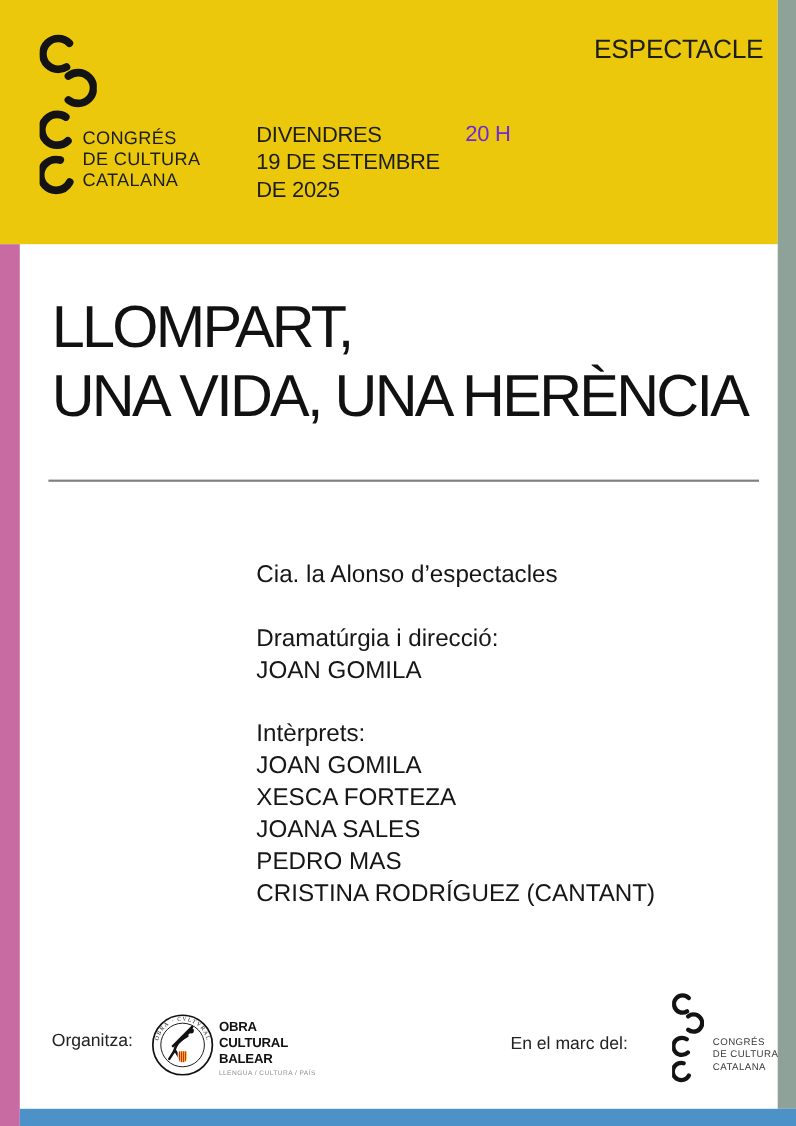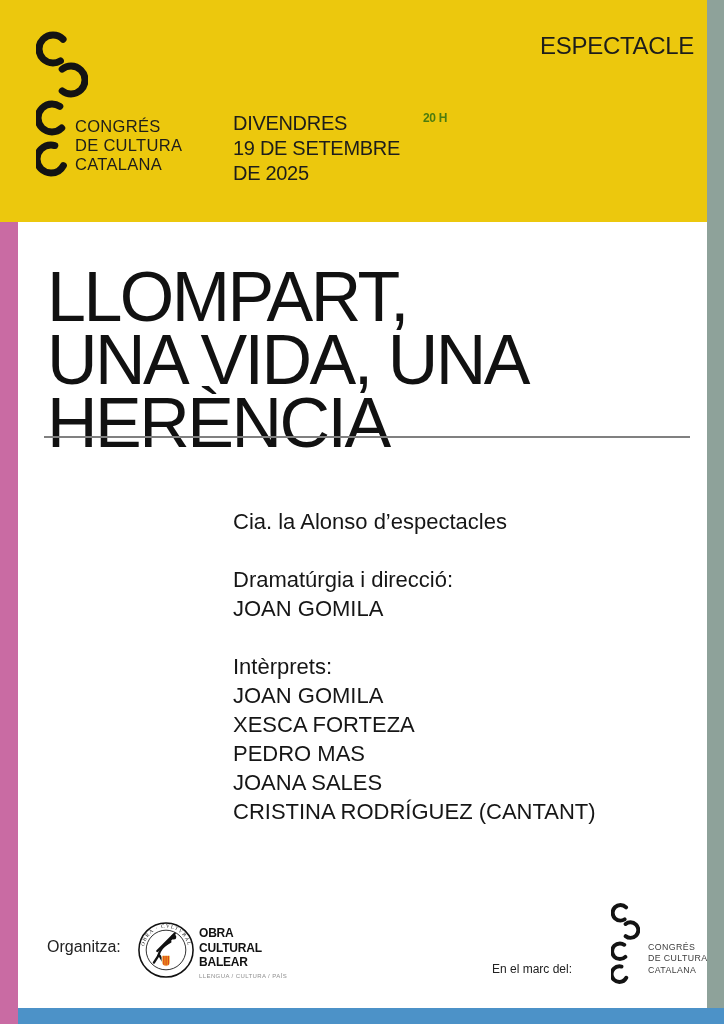--- a/index.html
+++ b/index.html
@@ -18,39 +18,39 @@
   .header-band{left:0;top:0;width:707px;height:222px;background:#ECC80D;}
   .right-stripe{right:0;top:0;width:17px;height:1008px;background:#8EA29A;}
   .left-stripe{left:0;top:222px;width:18px;height:802px;background:#C96BA3;}
   .bottom-stripe{left:18px;top:1008px;width:706px;height:16px;background:#4C92C8;}
 
   
   .congres-logo-large{left:36px;top:30px;width:52px;height:150px;}
   .brand-text{left:75px;top:117px;font-size:16.5px;line-height:19px;letter-spacing:0.3px;color:#1d1d1b;}
   .category-label{right:30px;top:32px;font-size:24px;letter-spacing:-0.3px;color:#1d1d1b;}
   .date-block{left:233px;top:111px;font-size:20px;line-height:25px;letter-spacing:-0.3px;color:#1d1d1b;}
-  .time-label{left:423px;top:111px;font-size:12px;letter-spacing:-0.3px;color:#4d7c0f;font-weight:bold;}
+  .time-label{left:423px;top:111px;font-size:20px;letter-spacing:-0.3px;color:#6d28d9;}
   .venue-block{right:28px;top:111px;font-size:20px;line-height:25px;letter-spacing:-0.3px;text-align:right;color:#1d1d1b;}
 
   
-  .poster-title{left:47px;top:266px;font-size:70px;line-height:63px;letter-spacing:-2.5px;font-weight:300;color:#111;}
+  .poster-title{left:47px;top:266px;font-size:54px;line-height:63px;letter-spacing:-2.5px;font-weight:300;color:#111;}
   .divider-rule{left:44px;top:436px;width:646px;height:2px;background:#808080;}
 
   
   .credits-block{left:233px;top:507px;font-size:22px;line-height:29px;color:#161616;}
   .credits-block p{margin:0 0 29px 0;}
   .credits-block p:last-child{margin-bottom:8px;}
 
   
   .organizer-label{left:47px;top:938px;font-size:16px;color:#222;}
   .ocb-logo{left:137px;top:921px;width:58px;height:58px;}
   .ocb-wordmark{left:199px;top:926px;}
   .ocb-wordmark .wm-line{font-size:12px;line-height:14.5px;font-weight:700;letter-spacing:-0.2px;color:#111;}
   .ocb-tagline{margin-top:3px;font-size:6px;letter-spacing:0.4px;color:#8f8f8f;}
-  .context-label{left:492px;top:941px;font-size:12px;color:#222;margin-top:21px;}
+  .context-label{left:464px;top:941px;font-size:16px;color:#222;}
   .congres-logo-small{left:611px;top:902px;width:29px;height:84px;}
   .congres-small-text{left:648px;top:942px;font-size:8.8px;line-height:11.4px;letter-spacing:0.4px;color:#3c3c3c;}
 </style>
 </head>
 <body>
 
 <div class="poster">
 
   <div class="abs header-band"></div>
   <div class="abs right-stripe"></div>
@@ -91,22 +91,22 @@
   <div class="abs credits-block">
     <p>Cia. la Alonso d’espectacles</p>
     <p>
       <span style="display:block">Dramatúrgia i direcció:</span>
       <span style="display:block">JOAN GOMILA</span>
     </p>
     <p>
       <span style="display:block">Intèrprets:</span>
       <span style="display:block">JOAN GOMILA</span>
       <span style="display:block">XESCA FORTEZA</span>
+      <span style="display:block">JOANA SALES</span>
       <span style="display:block">PEDRO MAS</span>
-      <span style="display:block">JOANA SALES</span>
       <span style="display:block">CRISTINA RODRÍGUEZ (CANTANT)</span>
     </p>
   </div>
 
   <div class="abs organizer-label">Organitza:</div>
 
   <svg class="abs ocb-logo" viewBox="0 0 60 60">
     <defs>
       <path id="sealTextArc" d="M 7,30 A 23,23 0 1 1 53,30" fill="none"></path>
       <clipPath id="shieldClip">

